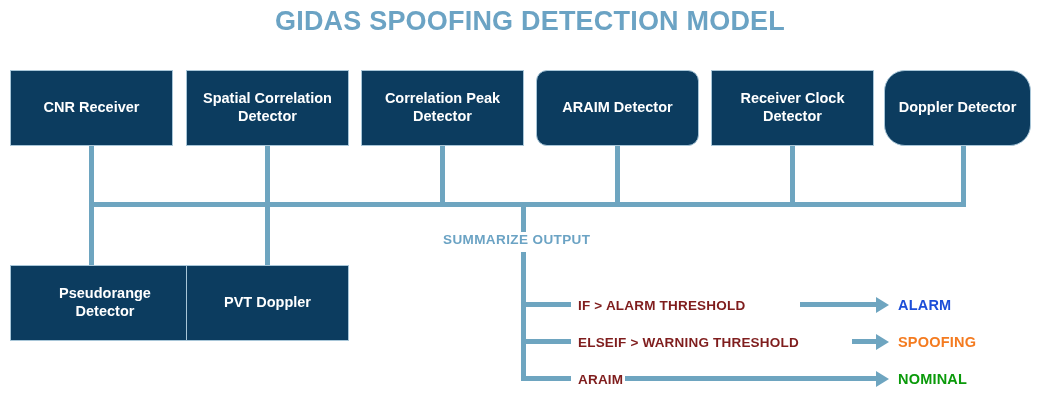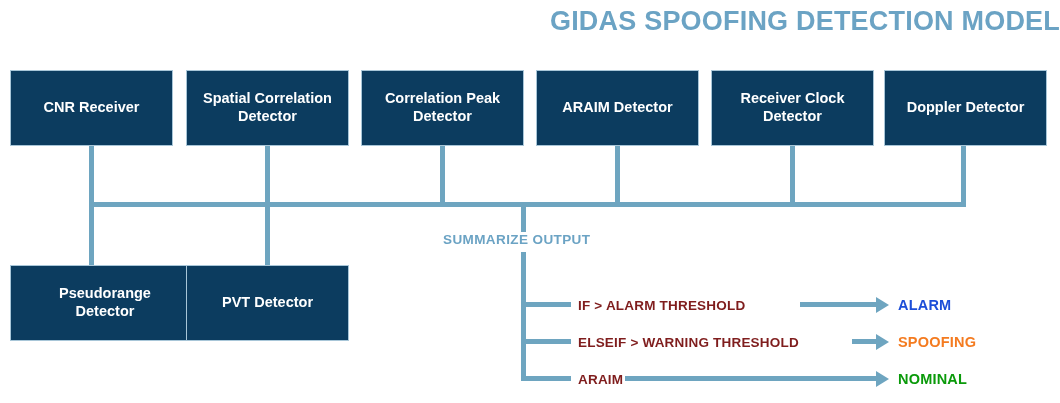--- a/index.html
+++ b/index.html
@@ -17,21 +17,21 @@
     background: #ffffff;
     overflow: hidden;
   }
 
   
   .title {
     position: absolute;
     left: 0;
     top: 6px;
     width: 1060px;
-    text-align: right;
+    text-align: center;
     font-size: 27px;
     font-weight: bold;
     letter-spacing: 0.2px;
     color: #6ba3c4;
     white-space: nowrap;
   }
 
   
   .box {
     position: absolute;
@@ -123,34 +123,34 @@
     </div>
   </div>
 
   <div class="box" style="left:361px; top:70px; width:163px; height:76px;">
     <div>
       <span>Correlation Peak</span>
       <span>Detector</span>
     </div>
   </div>
 
-  <div class="box" style="left:536px; top:70px; width:163px; height:76px;">
+  <div class="box" style="left:536px; top:70px; width:163px; height:76px;border-radius:11px;">
     <div>
       <span>ARAIM Detector</span>
     </div>
   </div>
 
   <div class="box" style="left:711px; top:70px; width:163px; height:76px;">
     <div>
       <span>Receiver Clock</span>
       <span>Detector</span>
     </div>
   </div>
 
-  <div class="box" style="left:884px; top:70px; width:163px; height:76px;">
+  <div class="box" style="left:884px; top:70px; width:147px; height:76px;border-radius:21px;">
     <div>
       <span>Doppler Detector</span>
     </div>
   </div>
 
   <div class="vline" style="left:89px;  top:146px; height:58px;"></div>
   <div class="vline" style="left:265px; top:146px; height:58px;"></div>
   <div class="vline" style="left:440px; top:146px; height:58px;"></div>
   <div class="vline" style="left:615px; top:146px; height:58px;"></div>
   <div class="vline" style="left:790px; top:146px; height:58px;"></div>
@@ -163,21 +163,21 @@
 
   <div class="box" style="left:10px; top:265px; width:190px; height:76px;">
     <div>
       <span>Pseudorange</span>
       <span>Detector</span>
     </div>
   </div>
 
   <div class="box" style="left:186px; top:265px; width:163px; height:76px;">
     <div>
-      <span>PVT Detector</span>
+      <span>PVT Doppler</span>
     </div>
   </div>
 
   <div class="vline" style="left:521px; top:202px; height:30px;"></div>
 
   <div class="summarize" style="left:440px; top:232px;">SUMMARIZE OUTPUT</div>
 
   <div class="vline" style="left:521px; top:252px; height:124px;"></div>
 
   <div class="hline" style="left:521px; top:302px; width:50px;"></div>

